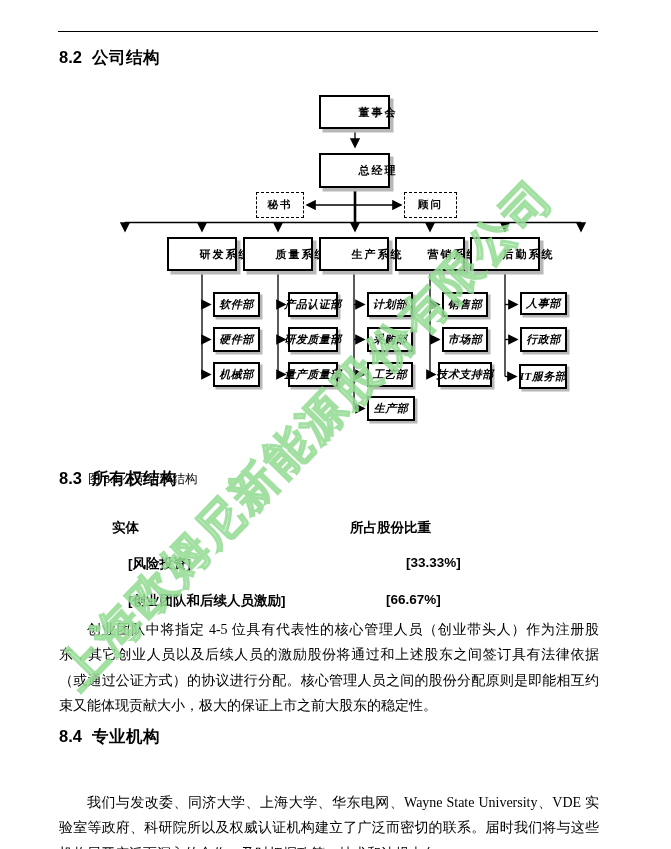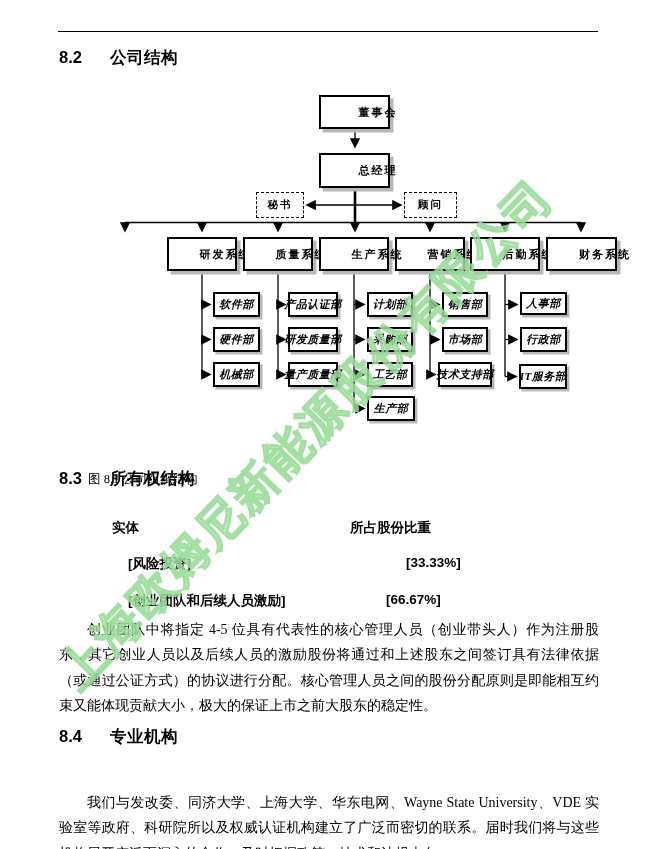--- a/index.html
+++ b/index.html
@@ -4,21 +4,21 @@
 <style>
   html,body{margin:0;padding:0;background:#fff;}
   body{width:671px;height:849px;overflow:hidden;position:relative;
        font-family:"Liberation Serif", serif;color:#111;}
   .page{position:absolute;left:0;top:0;width:671px;height:849px;background:#fff;}
 
   .top-rule{position:absolute;left:58px;top:31px;width:540px;border-top:1.6px solid #000;}
 
   .h-sec{position:absolute;left:59px;font-family:"Liberation Sans",sans-serif;
          font-weight:bold;font-size:16.5px;color:#000;letter-spacing:.5px;}
-  .h-sec .num{margin-right:28px;letter-spacing:0;}
+  .h-sec .num{margin-right:10px;letter-spacing:0;}
 
   
   .orgchart{position:absolute;left:0;top:0;width:671px;height:440px;}
   .orgchart svg{position:absolute;left:0;top:0;}
   .obox{position:absolute;box-sizing:border-box;border:2px solid #000;background:#fff;
         box-shadow:3.5px 3.5px 0 #b8b8b8;display:flex;align-items:center;justify-content:center;
         font-weight:bold;color:#000;white-space:nowrap;}
   .lv1,.lv2{font-size:11px;letter-spacing:2px;padding-left:47px;}
   .lv3{font-size:11px;letter-spacing:.5px;box-shadow:2.5px 2.5px 0 #b8b8b8;font-style:italic;}
   .dbox{position:absolute;box-sizing:border-box;border:1.4px dashed #000;background:#fff;
@@ -108,21 +108,20 @@
     <div class="obox lv1" style="left:319px;top:95px;width:71px;height:34px">董事会</div>
     <div class="obox lv1" style="left:319px;top:153px;width:71px;height:35px">总经理</div>
     <div class="dbox" style="left:256px;top:192px;width:48px;height:26px">秘书</div>
     <div class="dbox" style="left:404px;top:192px;width:53px;height:26px">顾问</div>
 
     <div class="obox lv2" style="left:167px;top:237px;width:70px;height:34px">研发系统</div>
     <div class="obox lv2" style="left:243px;top:237px;width:70px;height:34px">质量系统</div>
     <div class="obox lv2" style="left:395px;top:237px;width:70px;height:34px">营销系统</div>
     <div class="obox lv2" style="left:319px;top:237px;width:70px;height:34px">生产系统</div>
     <div class="obox lv2" style="left:470px;top:237px;width:70px;height:34px">后勤系统</div>
-    <div class="obox lv2" style="left:546px;top:237px;width:71px;height:34px">财务系统</div>
 
     <div class="obox lv3" style="left:213px;top:292px;width:47px;height:25px">软件部</div>
     <div class="obox lv3" style="left:213px;top:327px;width:47px;height:25px">硬件部</div>
     <div class="obox lv3" style="left:213px;top:362px;width:47px;height:25px">机械部</div>
 
     <div class="obox lv3" style="left:288px;top:292px;width:50px;height:25px">产品认证部</div>
     <div class="obox lv3" style="left:288px;top:327px;width:50px;height:25px">研发质量部</div>
     <div class="obox lv3" style="left:288px;top:362px;width:50px;height:25px">量产质量部</div>
 
     <div class="obox lv3" style="left:367px;top:292px;width:46px;height:25px">计划部</div>

